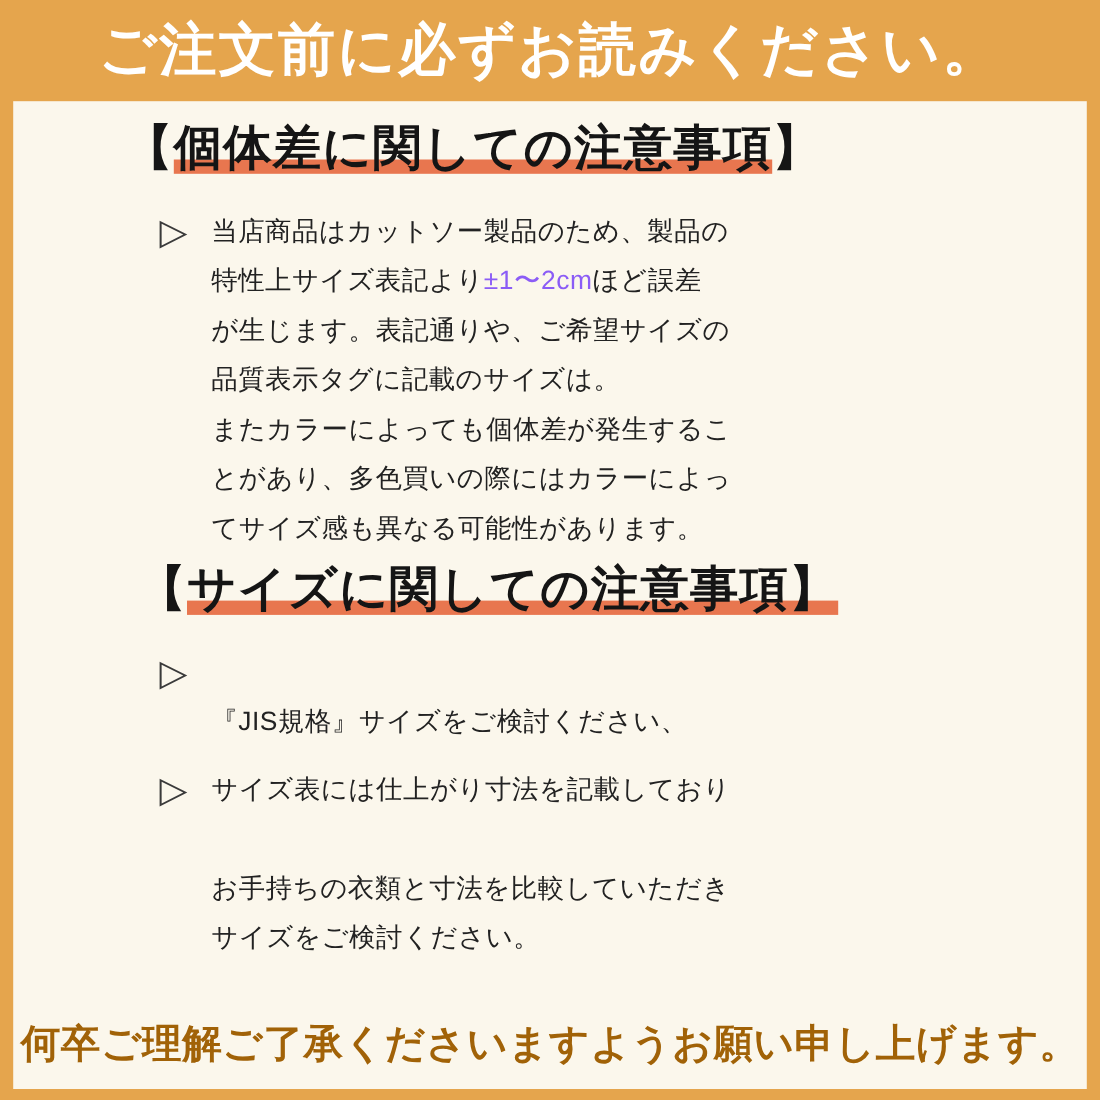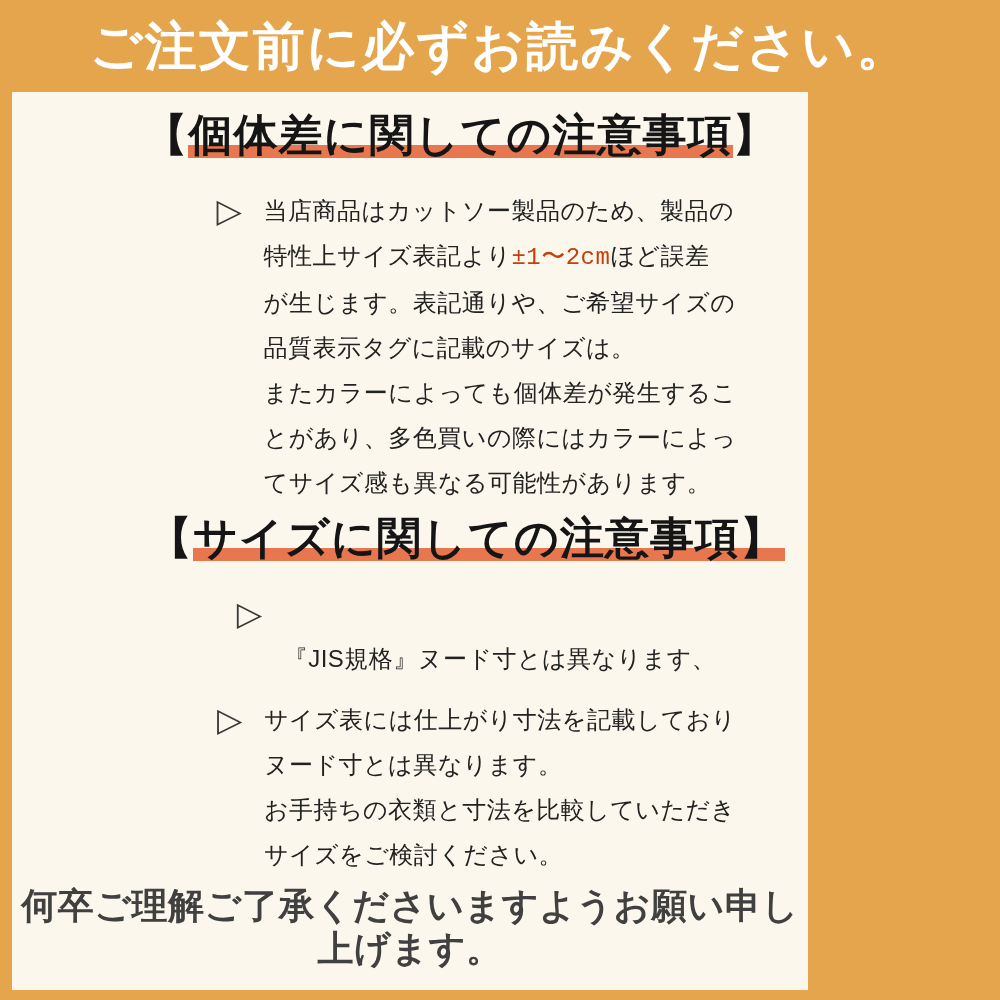--- a/index.html
+++ b/index.html
@@ -15,23 +15,23 @@
     display:flex; align-items:center; justify-content:center;
   }
   .banner-title {
     margin:0; color:#FFFFFF;
     font-size:52px; font-weight:bold; letter-spacing:2px;
     line-height:1;
   }
   
   .panel {
     position:absolute; left:12px; top:92px;
-    width:796px; height:898px;
+    width:976px; height:898px;
     background:#FBF7EC;
-    display:flex; flex-direction:column; align-items:center;
+    display:flex; flex-direction:column; align-items:flex-start;
     box-sizing:border-box;
   }
   .heading {
     margin:0; color:#151515;
     font-size:44px; font-weight:bold; letter-spacing:1px;
     line-height:1.14; white-space:nowrap;
   }
   .heading.h1 { margin-top:18px; margin-left:101px; }
   .heading.h2 { margin-top:8px;  margin-left:113px; }
   .hl {
@@ -46,24 +46,24 @@
   .item.i3 { margin-top:16px; }
   .bullet {
     flex:0 0 47px;
     font-size:33px; line-height:45px; color:#3a3a3a;
   }
   .ptext {
     margin:0; color:#222222;
     font-size:24px; line-height:45px; letter-spacing:0.5px;
     white-space:nowrap;
   }
-  .red { color:#c2410c;font-family:Liberation Mono, monospace; }
+  .red { color:#8b5cf6; }
   .footer-note {
     margin:auto 0 20px 0; align-self:stretch;
-    text-align:center; color:#404040;
+    text-align:center; color:#a16207;
     font-size:36px; font-weight:bold; letter-spacing:0.5px;
     line-height:1.2;
   }
   
 </style>
 </head>
 <body>
 
 <header class="banner">
   <h1 class="banner-title">ご注文前に必ずお読みください。</h1>
@@ -85,29 +85,29 @@
       <span>てサイズ感も異なる可能性があります。</span>
     </p>
   </div>
 
   <h2 class="heading h2"><span>【</span><span class="hl"><span>サイズに関しての注意事項</span><span>】</span></span></h2>
 
   <div class="item i2">
     <span class="bullet">▷</span>
     <p class="ptext">
       <br>
-      <span>『JIS規格』ヌード寸とは異なります、</span><br>
+      <span>『JIS規格』サイズをご検討ください、</span><br>
     </p>
   </div>
 
   <div class="item i3">
     <span class="bullet">▷</span>
     <p class="ptext">
       <span>サイズ表には仕上がり寸法を記載しており</span><br>
-      <span>ヌード寸とは異なります。</span><br>
+      <br>
       <span>お手持ちの衣類と寸法を比較していただき</span><br>
       <span>サイズをご検討ください。</span>
     </p>
   </div>
 
   <p class="footer-note">何卒ご理解ご了承くださいますようお願い申し上げます。</p>
 
 </main>
 
 </body></html>

